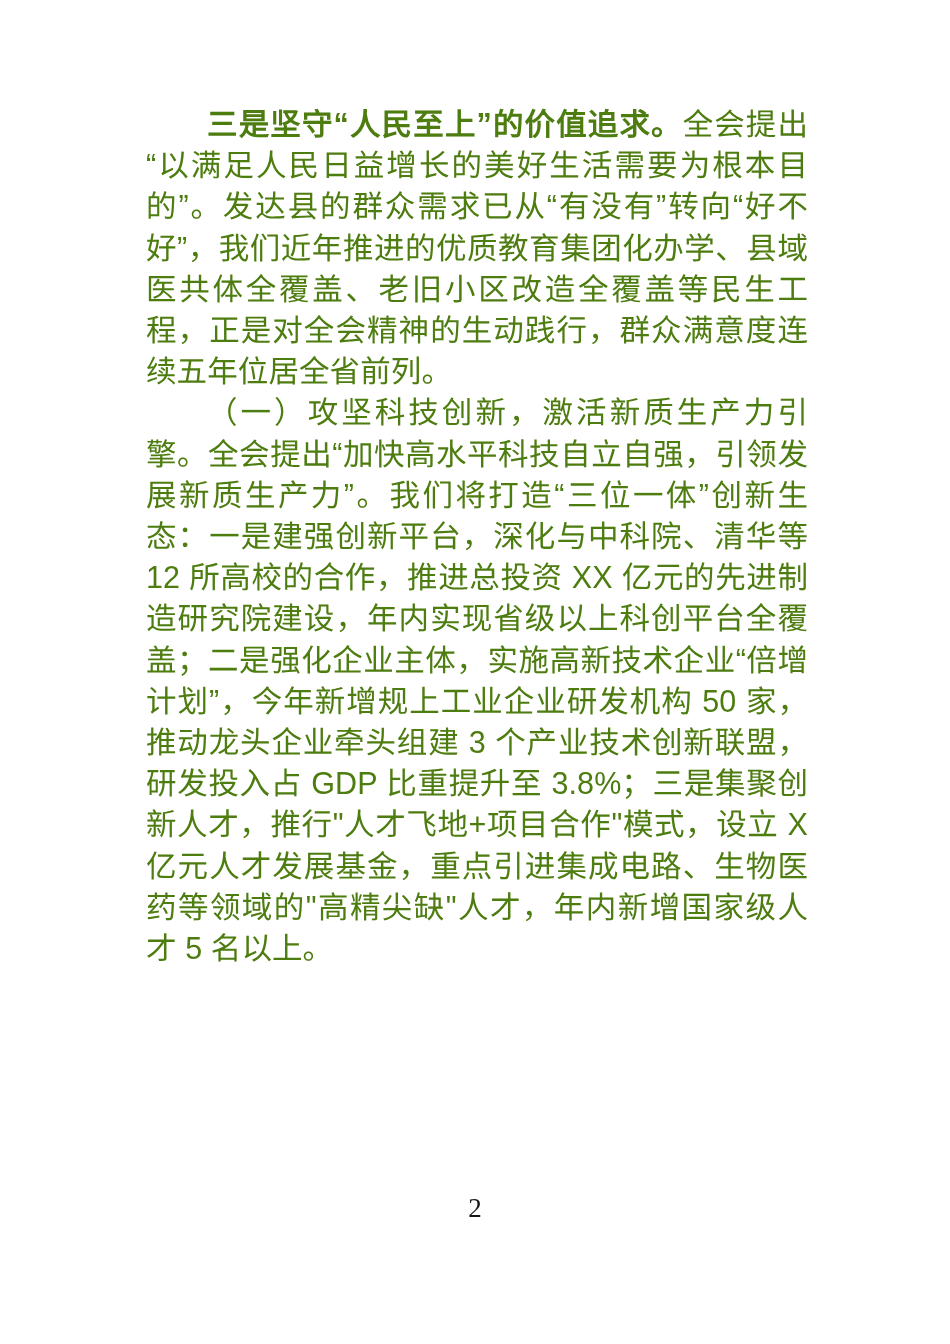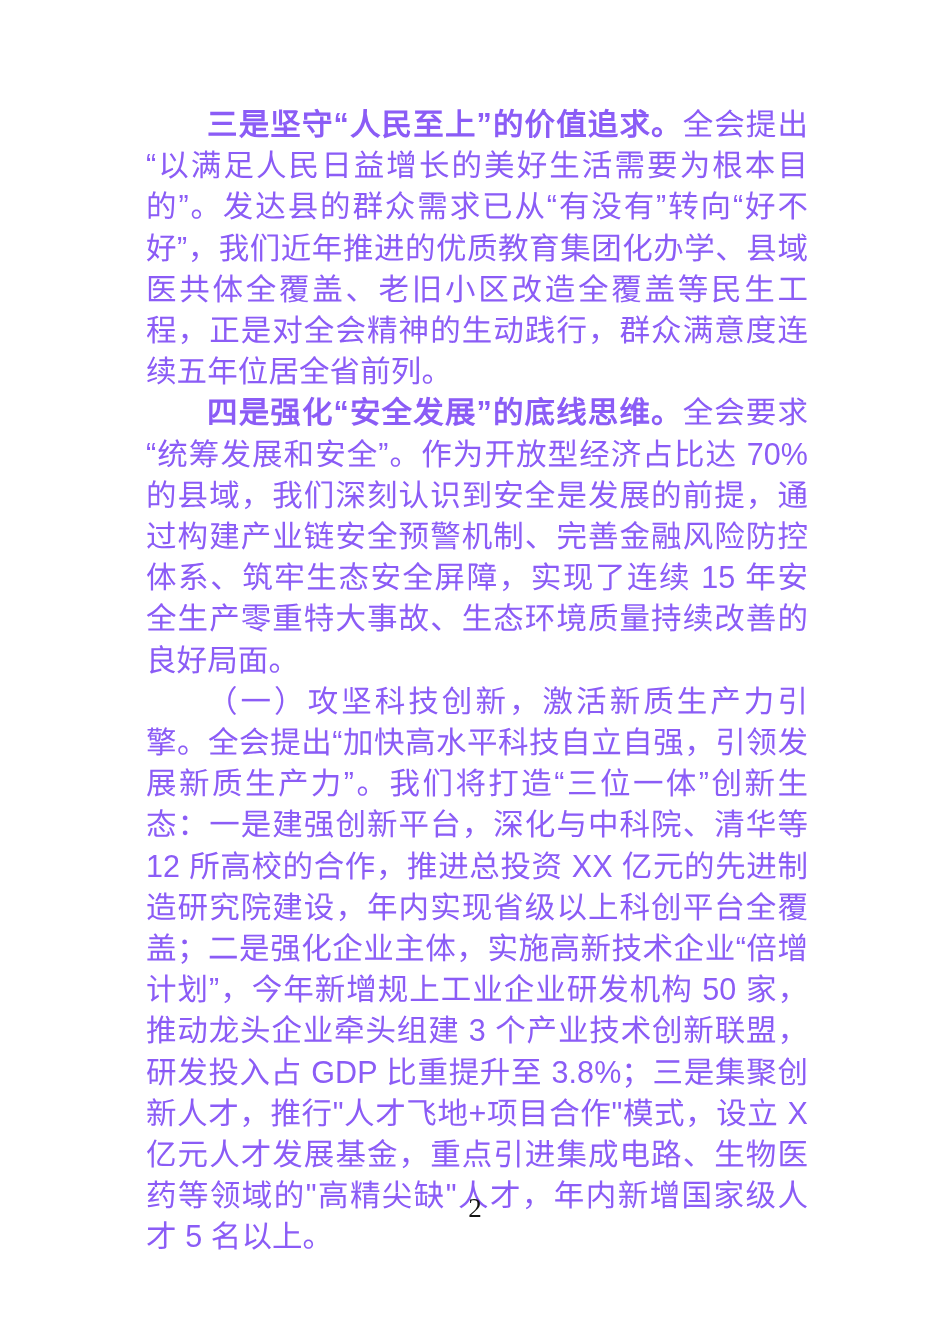--- a/index.html
+++ b/index.html
@@ -30,21 +30,21 @@
   }
   .para {
     margin: 0;
     font-size: 30.5px;
     line-height: 41.2px;
     text-align: justify;
     text-justify: inter-ideograph;
     text-indent: 2em;
     letter-spacing: 0.1px;
     word-break: break-all;
-    color: #8b5cf6;
+    color: #4d7c0f;
   }
   .para + .para {
     margin-top: 0;
   }
   .lead {
     font-weight: bold;
     letter-spacing: 0.2px;
   }
   .pagenum {
     position: absolute;
@@ -60,21 +60,20 @@
 </style>
 </head>
 <body>
 
 <div class="page">
 
   <div class="text-column">
 
     <p class="para"><span class="lead">三是坚守“人民至上”的价值追求。</span><span>全会提出“以满足人民日益增长的美好生活需要为根本目的”。发达县的群众需求已从“有没有”转向“好不好”，我们近年推进的优质教育集团化办学、县域医共体全覆盖、老旧小区改造全覆盖等民生工程，正是对全会精神的生动践行，群众满意度连续五年位居全省前列。</span></p>
 
-    <p class="para"><span class="lead">四是强化“安全发展”的底线思维。</span><span>全会要求“统筹发展和安全”。作为开放型经济占比达 70%的县域，我们深刻认识到安全是发展的前提，通过构建产业链安全预警机制、完善金融风险防控体系、筑牢生态安全屏障，实现了连续 15 年安全生产零重特大事故、生态环境质量持续改善的良好局面。</span></p>
 
 
     <p class="para"><span>（一）攻坚科技创新，激活新质生产力引擎。全会提出“加快高水平科技自立自强，引领发展新质生产力”。我们将打造“三位一体”创新生态：一是建强创新平台，深化与中科院、清华等 12 所高校的合作，推进总投资 XX 亿元的先进制造研究院建设，年内实现省级以上科创平台全覆盖；二是强化企业主体，实施高新技术企业“倍增计划”，今年新增规上工业企业研发机构 50 家，推动龙头企业牵头组建 3 个产业技术创新联盟，研发投入占 GDP 比重提升至 3.8%；三是集聚创新人才，推行"人才飞地+项目合作"模式，设立 X 亿元人才发展基金，重点引进集成电路、生物医药等领域的"高精尖缺"人才，年内新增国家级人才 5 名以上。</span></p>
 
   </div>
 
   <div class="pagenum">2</div>
 
 </div>
 

